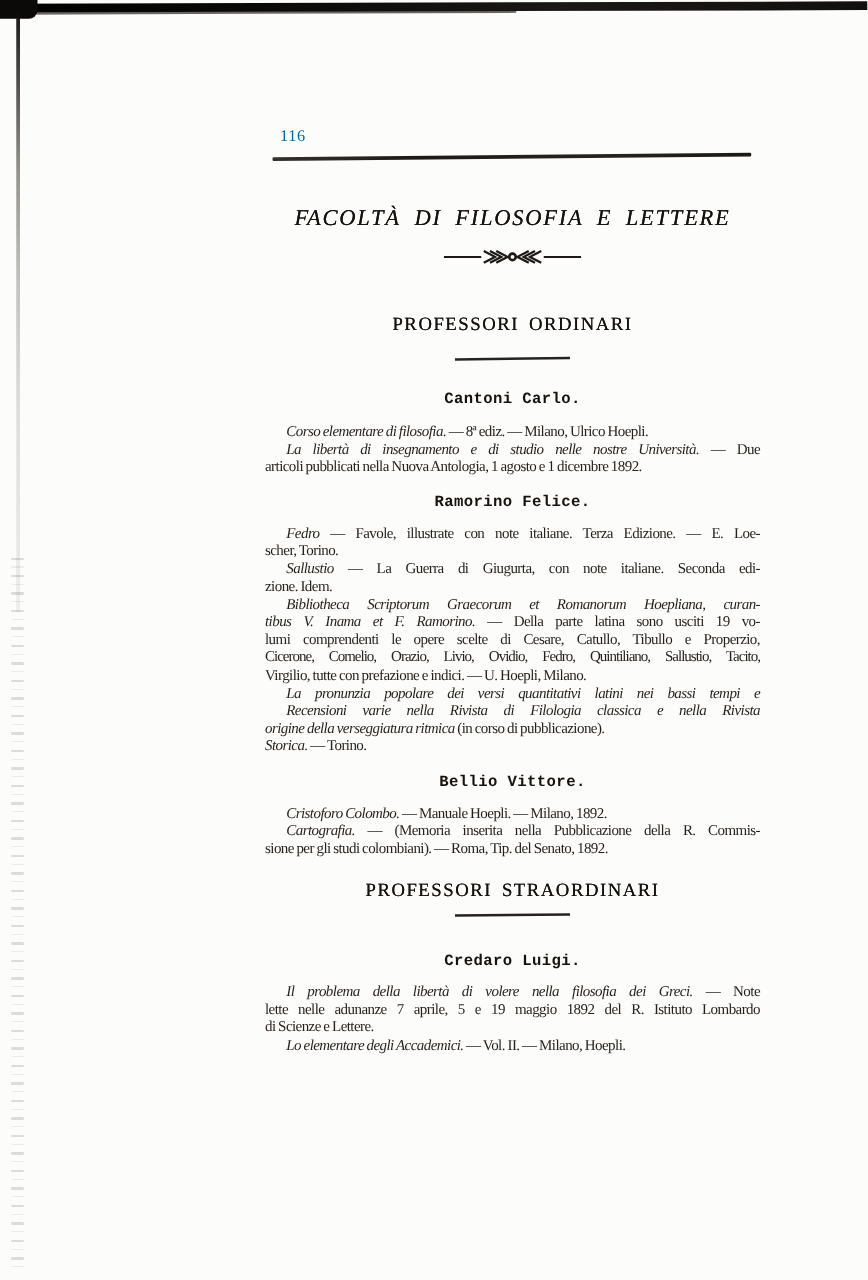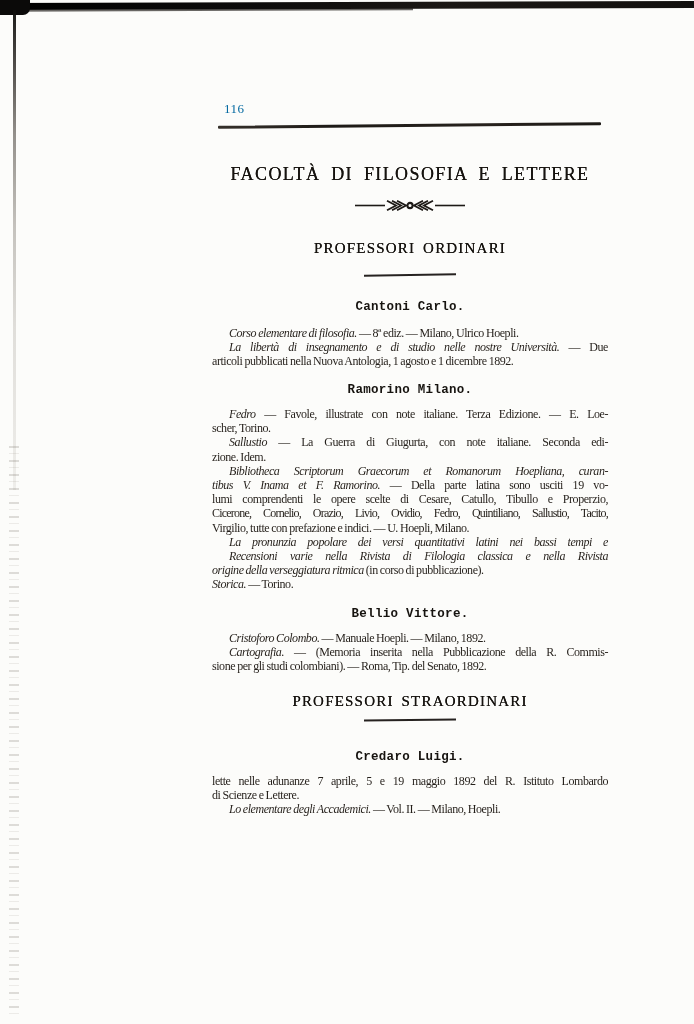--- a/index.html
+++ b/index.html
@@ -28,26 +28,26 @@
 
   
   .page { position:absolute; left:212px; top:95px; width:396px; }
   .page-number { position:absolute; left:12px; top:6px; font-size:13px;
     letter-spacing:.5px; color:#0369a1; }
   .top-rule { margin:29px 0 0 6px; width:383px; height:2.5px; border-radius:1px;
     background:linear-gradient(90deg,#35302a,#1d1a16 30%,#27221d 70%,#1c1915);
     transform:rotate(-0.55deg); }
   .title { margin:37px 0 0; text-align:center; font-size:18px; line-height:21px;
     font-weight:400; letter-spacing:1.4px; word-spacing:5px; color:#16130f;
-    text-shadow:0 0 .5px #16130f; }
+    text-shadow:0 0 .5px #16130f;font-style:italic; }
   .ornament { display:block; margin:14px auto 0; }
   h2.sec { text-align:center; font-size:15px; line-height:17px; font-weight:400;
     letter-spacing:1.2px; word-spacing:3px; color:#16130f;
     text-shadow:0 0 .4px #16130f; }
-  h2.sec-1 { margin:28px 0 0; }
+  h2.sec-1 { margin:40px 0 0; }
   h2.sec-2 { margin:20px 0 0;text-align:center; }
   .heading-rule { margin:17px auto 0; width:92px; height:2px; background:#262220;
     transform:rotate(-0.8deg); }
   .heading-rule.r2 { margin-top:9px; transform:rotate(-0.5deg); }
 
   .entries { }
   .entries.s2 { padding-top:14px; }
   .prof { margin:16px 0 10px; text-align:center; font-size:12.5px; line-height:13px;
     font-weight:bold; font-family:Liberation Mono, monospace; letter-spacing:.3px;
     color:#16130f; }
@@ -92,21 +92,21 @@
   <h2 class="sec sec-1">PROFESSORI ORDINARI</h2>
   <div class="heading-rule"></div>
   <div class="entries s1">
       <div class="entry">
         <h3 class="prof">Cantoni Carlo.</h3>
         <div class="pline ind"><span class="it">Corso elementare di filosofia.</span><span> — 8ª ediz. — Milano, Ulrico Hoepli.</span></div>
         <div class="pline j ind"><span class="it">La libertà di insegnamento e di studio nelle nostre Università.</span><span> — Due</span></div>
         <div class="pline"><span>articoli pubblicati nella Nuova Antologia, 1 agosto e 1 dicembre 1892.</span></div>
       </div>
       <div class="entry">
-        <h3 class="prof">Ramorino Milano.</h3>
+        <h3 class="prof">Ramorino Felice.</h3>
         <div class="pline j ind"><span class="it">Fedro</span><span> — Favole, illustrate con note italiane. Terza Edizione. — E. Loe-</span></div>
         <div class="pline"><span>scher, Torino.</span></div>
         <div class="pline j ind"><span class="it">Sallustio</span><span> — La Guerra di Giugurta, con note italiane. Seconda edi-</span></div>
         <div class="pline"><span>zione. Idem.</span></div>
         <div class="pline j ind"><span class="it">Bibliotheca Scriptorum Graecorum et Romanorum Hoepliana, curan-</span></div>
         <div class="pline j"><span class="it">tibus V. Inama et F. Ramorino.</span><span> — Della parte latina sono usciti 19 vo-</span></div>
         <div class="pline j"><span>lumi comprendenti le opere scelte di Cesare, Catullo, Tibullo e Properzio,</span></div>
         <div class="pline j tight"><span>Cicerone, Cornelio, Orazio, Livio, Ovidio, Fedro, Quintiliano, Sallustio, Tacito,</span></div>
         <div class="pline"><span>Virgilio, tutte con prefazione e indici. — U. Hoepli, Milano.</span></div>
         <div class="pline j ind"><span class="it">La pronunzia popolare dei versi quantitativi latini nei bassi tempi e</span></div>
@@ -120,18 +120,19 @@
         <div class="pline j ind"><span class="it">Cartografia.</span><span> — (Memoria inserita nella Pubblicazione della R. Commis-</span></div>
         <div class="pline"><span>sione per gli studi colombiani). — Roma, Tip. del Senato, 1892.</span></div>
       </div>
     </div>
 
   <h2 class="sec sec-2">PROFESSORI STRAORDINARI</h2>
   <div class="heading-rule r2"></div>
   <div class="entries s2">
       <div class="entry">
         <h3 class="prof">Credaro Luigi.</h3>
+        <div class="pline j ind"><span class="it">Il problema della libertà di volere nella filosofia dei Greci.</span><span> — Note</span></div>
         <div class="pline j"><span>lette nelle adunanze 7 aprile, 5 e 19 maggio 1892 del R. Istituto Lombardo</span></div>
         <div class="pline"><span>di Scienze e Lettere.</span></div>
         <div class="pline ind"><span class="it">Lo elementare degli Accademici.</span><span> — Vol. II. — Milano, Hoepli.</span></div>
       </div>
     </div>
 </main>
 
 </body></html>

